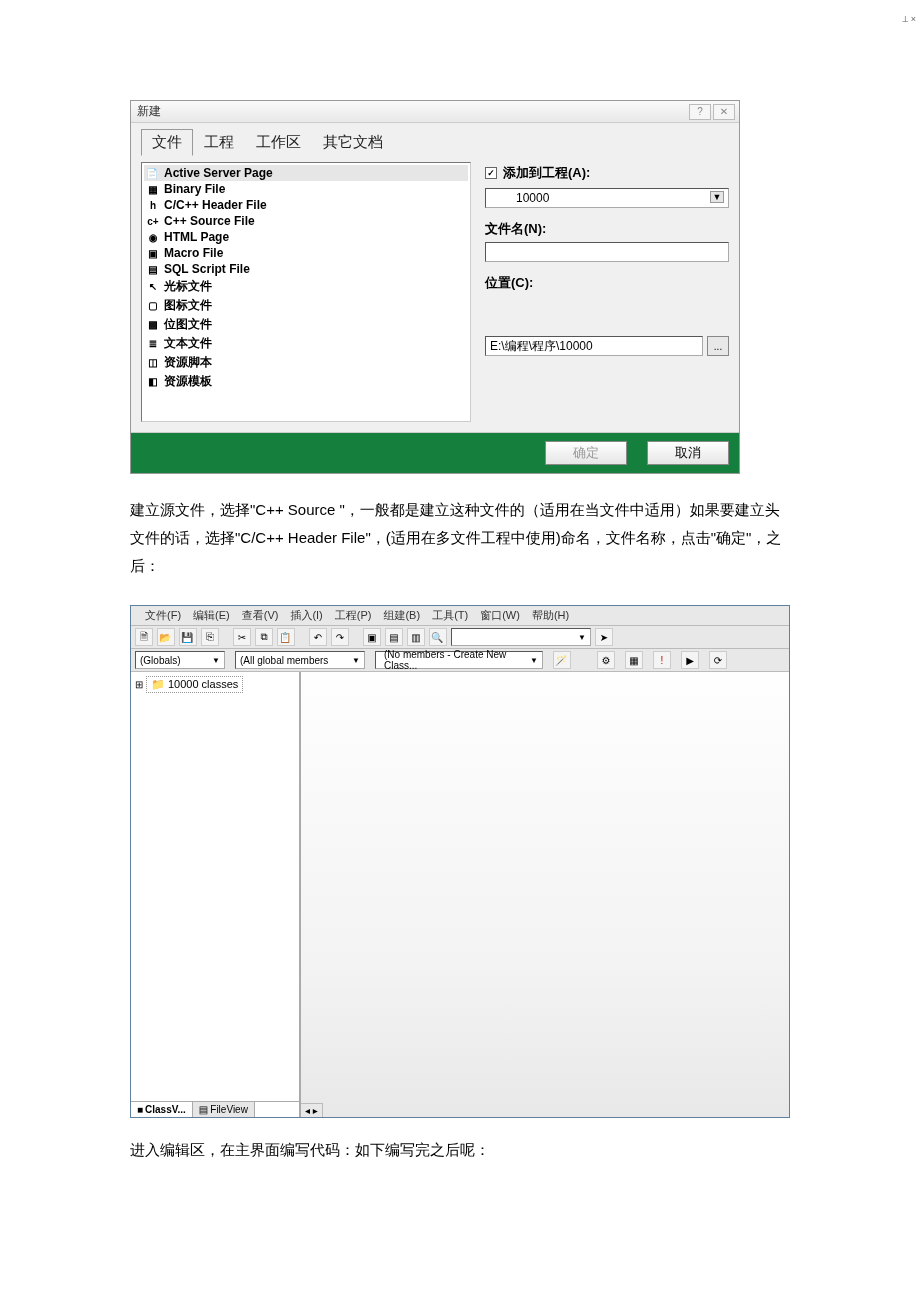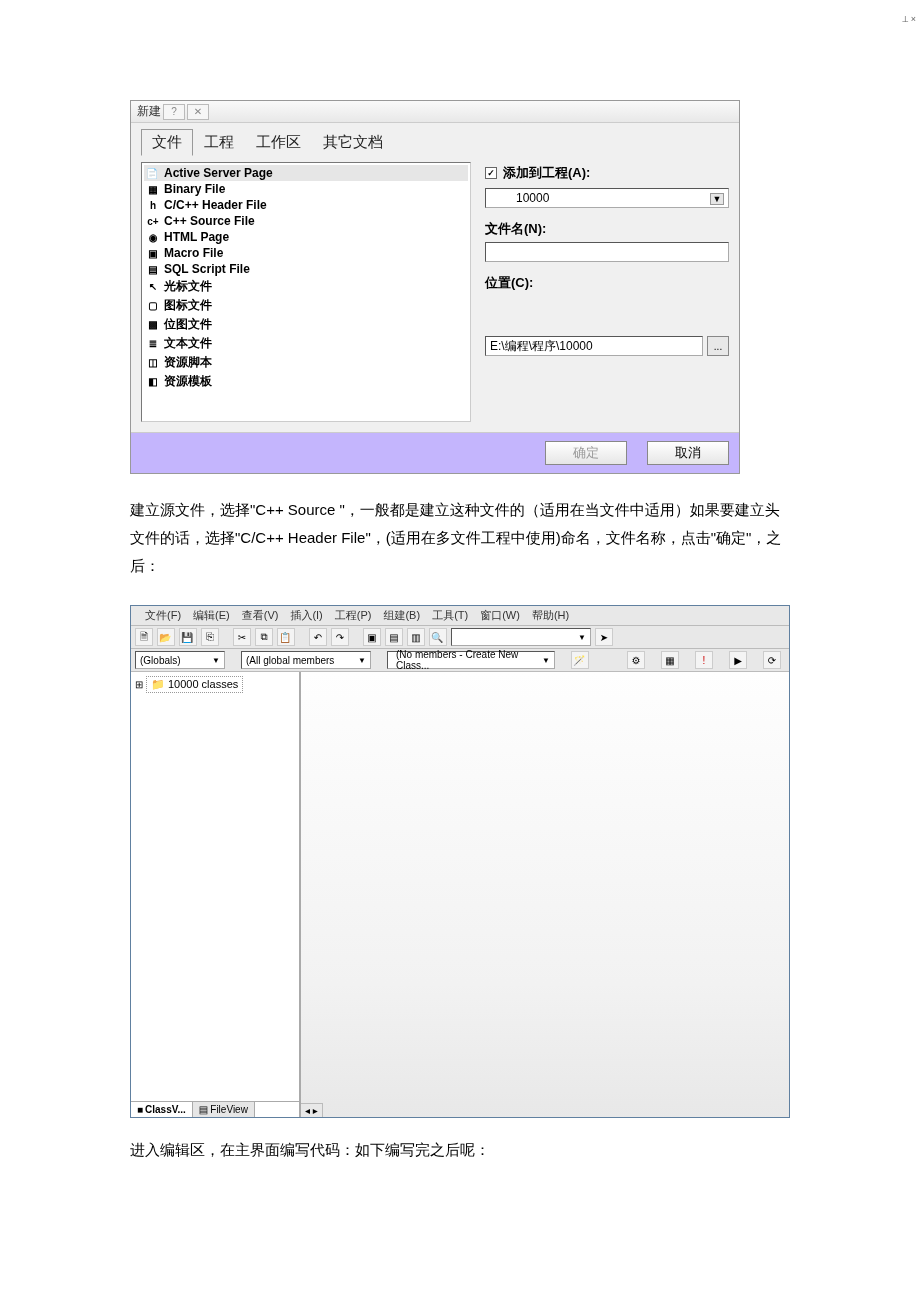--- a/index.html
+++ b/index.html
@@ -11,21 +11,21 @@
       width: 920px;
     }
     .dialog {
       border: 1px solid #999;
       background: #f0f0f0;
       width: 610px;
       margin-bottom: 22px;
     }
     .dialog-titlebar {
       display: flex;
-      justify-content: flex-start;
+      justify-content: space-between;
       align-items: center;
       height: 22px;
       padding: 0 4px 0 6px;
       background: linear-gradient(#fafafa, #e8e8e8);
       border-bottom: 1px solid #ccc;
       font-size: 12px;
     }
     .tb-title { color: #333; }
     .tb-buttons { display: flex; gap: 0; }
     .tb-btn {
@@ -90,33 +90,33 @@
     .chk-row { display: flex; align-items: center; gap: 6px; font-weight: bold; margin-bottom: 2px; }
     .chkbox { width: 12px; height: 12px; border: 1px solid #666; background: #fff; display: inline-flex; align-items: center; justify-content: center; font-size: 9px; font-weight: bold; }
     .combo, .txt {
       border: 1px inset #aaa;
       background: #fff;
       height: 20px;
       font-size: 12px;
       padding: 2px 4px;
       width: 100%;
     }
-    .combo { display: flex; justify-content: space-between; align-items: flex-end; padding-left: 30px; }
+    .combo { display: flex; justify-content: space-between; align-items: flex-start; padding-left: 30px; }
     .combo .arrow { width: 14px; text-align: center; background: #e6e6e6; border: 1px solid #999; font-size: 9px; }
     .lbl { font-weight: bold; margin-top: 8px; }
     .loc-row { display: flex; gap: 4px; margin-top: 40px; }
     .loc-row .txt { flex: 1; }
     .browse-btn { width: 22px; height: 20px; border: 1px solid #888; background: #e8e8e8; font-size: 10px; display:flex;align-items:center;justify-content:center; }
     .dialog-footer {
       border-top: 1px solid #ccc;
       padding: 8px 10px;
       display: flex;
       justify-content: flex-end;
       gap: 20px;
-      background: #c4b5fd;
+      background: #15803d;
     }
     .dlg-btn {
       width: 82px;
       height: 24px;
       border: 1px solid #888;
       background: linear-gradient(#fff,#e6e6e6);
       font-size: 13px;
       display: flex;
       align-items: center;
       justify-content: center;
@@ -154,21 +154,21 @@
       font-size: 10px;
       display: flex;
       align-items: center;
       gap: 4px;
       flex-wrap: wrap;
     }
     .tool { width: 18px; height: 18px; border: 1px solid #ccc; background: #f4f4f4; display:inline-flex;align-items:center;justify-content:center;font-size:10px;}
     .tool.sep { border: none; background: transparent; width: 6px; }
     .tcombo { height: 18px; border: 1px inset #aaa; background:#fff; font-size: 10px; padding: 1px 4px; display:inline-flex;align-items:center;justify-content:space-between; }
     .tcombo .ar { font-size: 8px; margin-left: 4px; }
-    .vcwin-row2 { background: #e8e8e8; border-bottom: 1px solid #bbb; padding: 2px 4px; display:flex;align-items:center;gap:16px;font-size:10px; }
+    .vcwin-row2 { background: #e8e8e8; border-bottom: 1px solid #bbb; padding: 2px 4px; display:flex;align-items:center;gap:10px;font-size:10px; }
     .vcwin-body { display: flex; height: 445px; }
     .vcwin-side {
       width: 170px;
       background: #fff;
       border-right: 2px solid #aaa;
       display: flex;
       flex-direction: column;
     }
     .side-tree {
       flex: 1;

